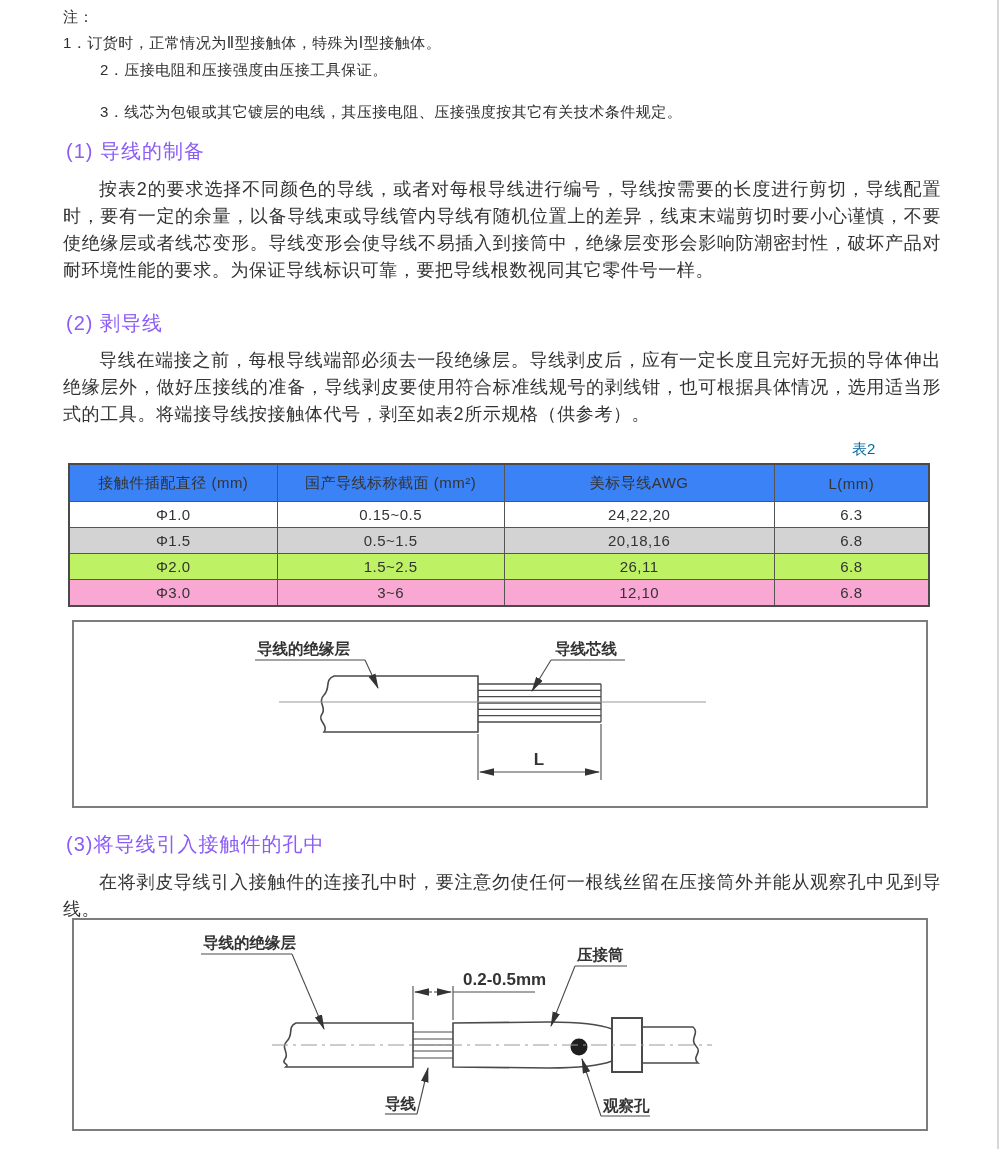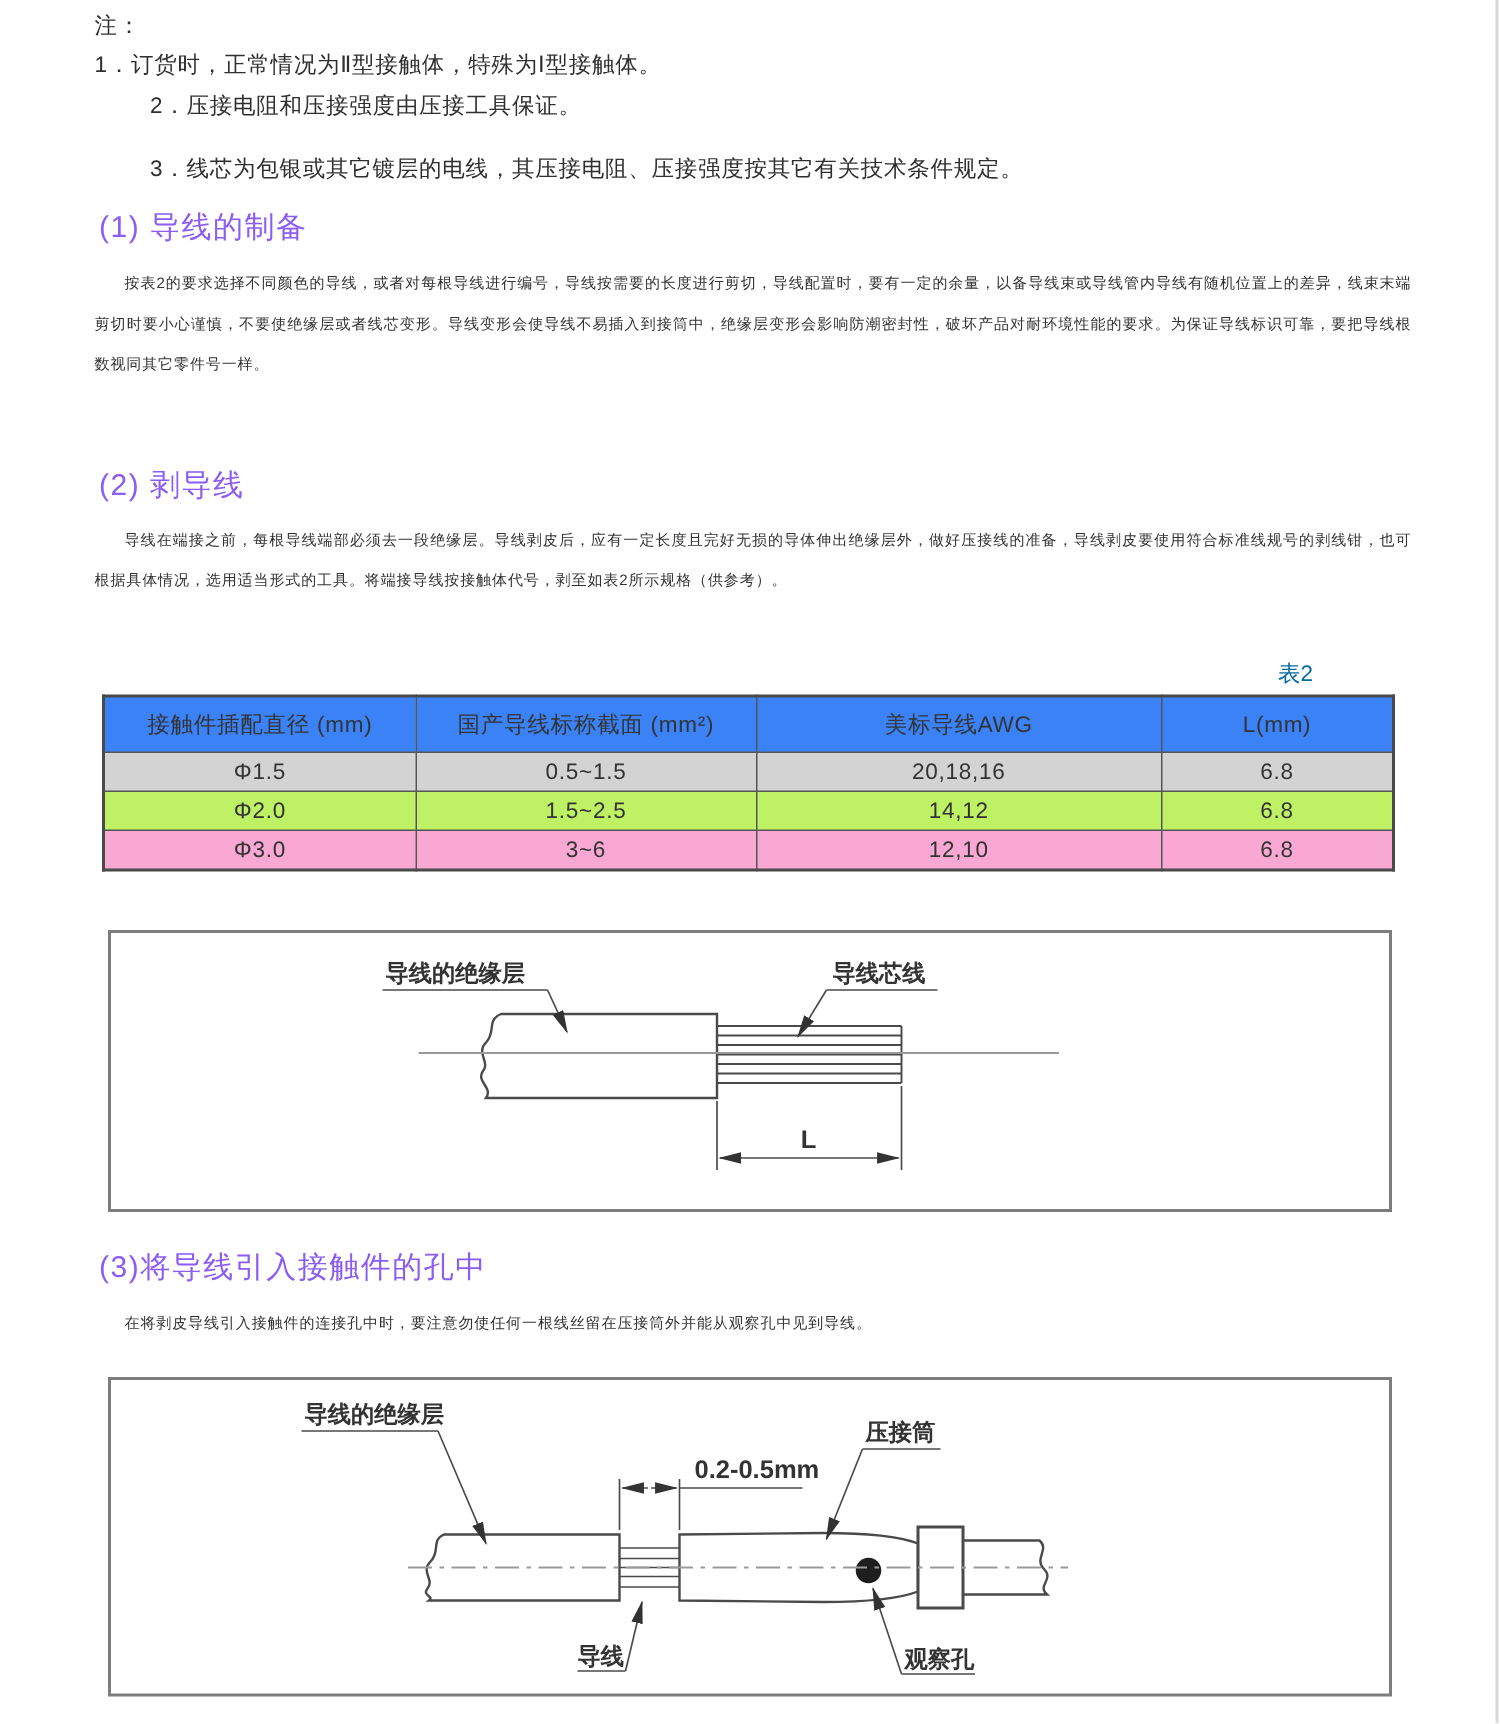--- a/index.html
+++ b/index.html
@@ -5,21 +5,21 @@
   html,body{margin:0;padding:0;}
   body{
     width:1000px;height:1149px;position:relative;background:#ffffff;
     font-family:"Liberation Sans","DejaVu Sans",sans-serif;
     color:#2f2f2f;overflow:hidden;
   }
   .abs{position:absolute;}
   .note-line{font-size:15px;letter-spacing:0.5px;white-space:nowrap;}
   .sec-title{font-size:20px;font-weight:normal;letter-spacing:1px;color:#8b5cf6;}
   .para{
-    width:878px;font-size:10px;line-height:27px;letter-spacing:0.6px;
+    width:878px;font-size:18px;line-height:27px;letter-spacing:0.6px;
     text-align:justify;text-indent:2em;color:#333;
   }
   .tbl-caption{font-size:15px;color:#0369a1;}
   table.spec{
     border-collapse:collapse;width:862px;table-layout:fixed;
     border:2px solid #4a4a4a;font-size:15px;color:#333;
   }
   table.spec th, table.spec td{
     border:1px solid #555;text-align:center;padding:0;
     font-weight:normal;letter-spacing:0.5px;
@@ -57,30 +57,36 @@
   </colgroup>
   <thead>
     <tr style="background:#3b82f6;">
       <th>接触件插配直径 (mm)</th>
       <th>国产导线标称截面 (mm²)</th>
       <th>美标导线AWG</th>
       <th>L(mm)</th>
     </tr>
   </thead>
   <tbody>
+    <tr style="background:#ffffff;">
+      <td>Φ1.0</td>
+      <td>0.15~0.5</td>
+      <td>24,22,20</td>
+      <td>6.3</td>
+    </tr>
     <tr style="background:#d3d3d3;">
       <td>Φ1.5</td>
       <td>0.5~1.5</td>
       <td>20,18,16</td>
       <td>6.8</td>
     </tr>
     <tr style="background:#bef264;">
       <td>Φ2.0</td>
       <td>1.5~2.5</td>
-      <td>14,12</td>
+      <td>26,11</td>
       <td>6.8</td>
     </tr>
     <tr style="background:#f9a8d4;">
       <td>Φ3.0</td>
       <td>3~6</td>
       <td>12,10</td>
       <td>6.8</td>
     </tr>
   </tbody>
 </table>

